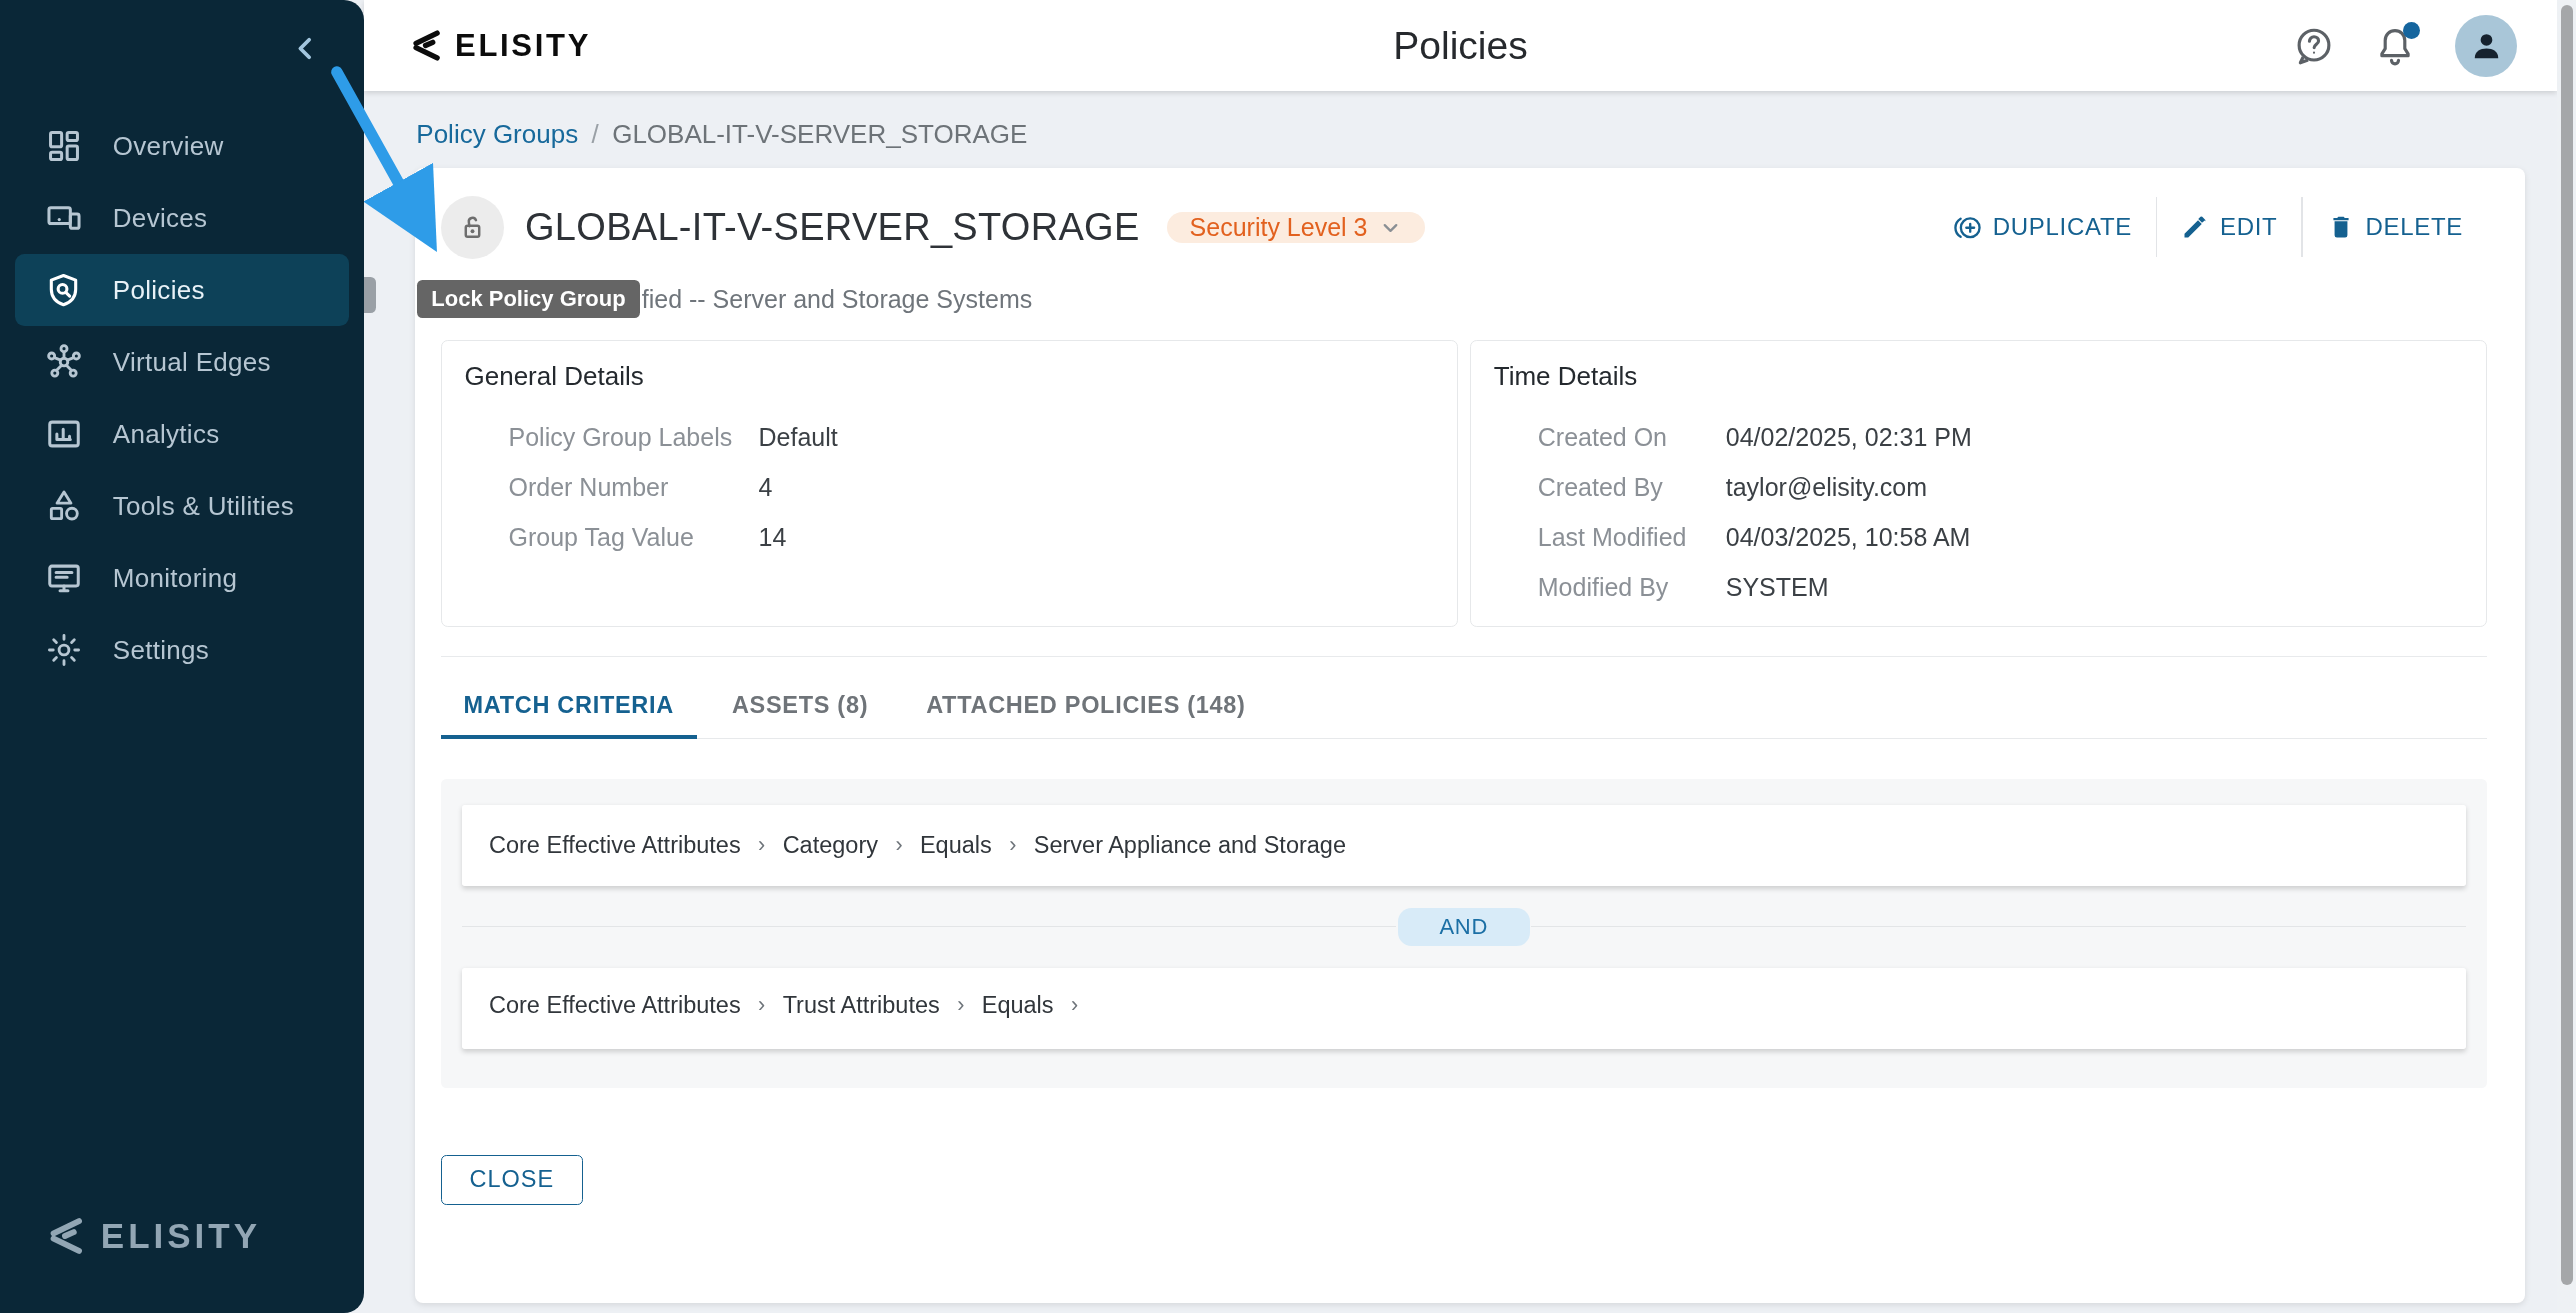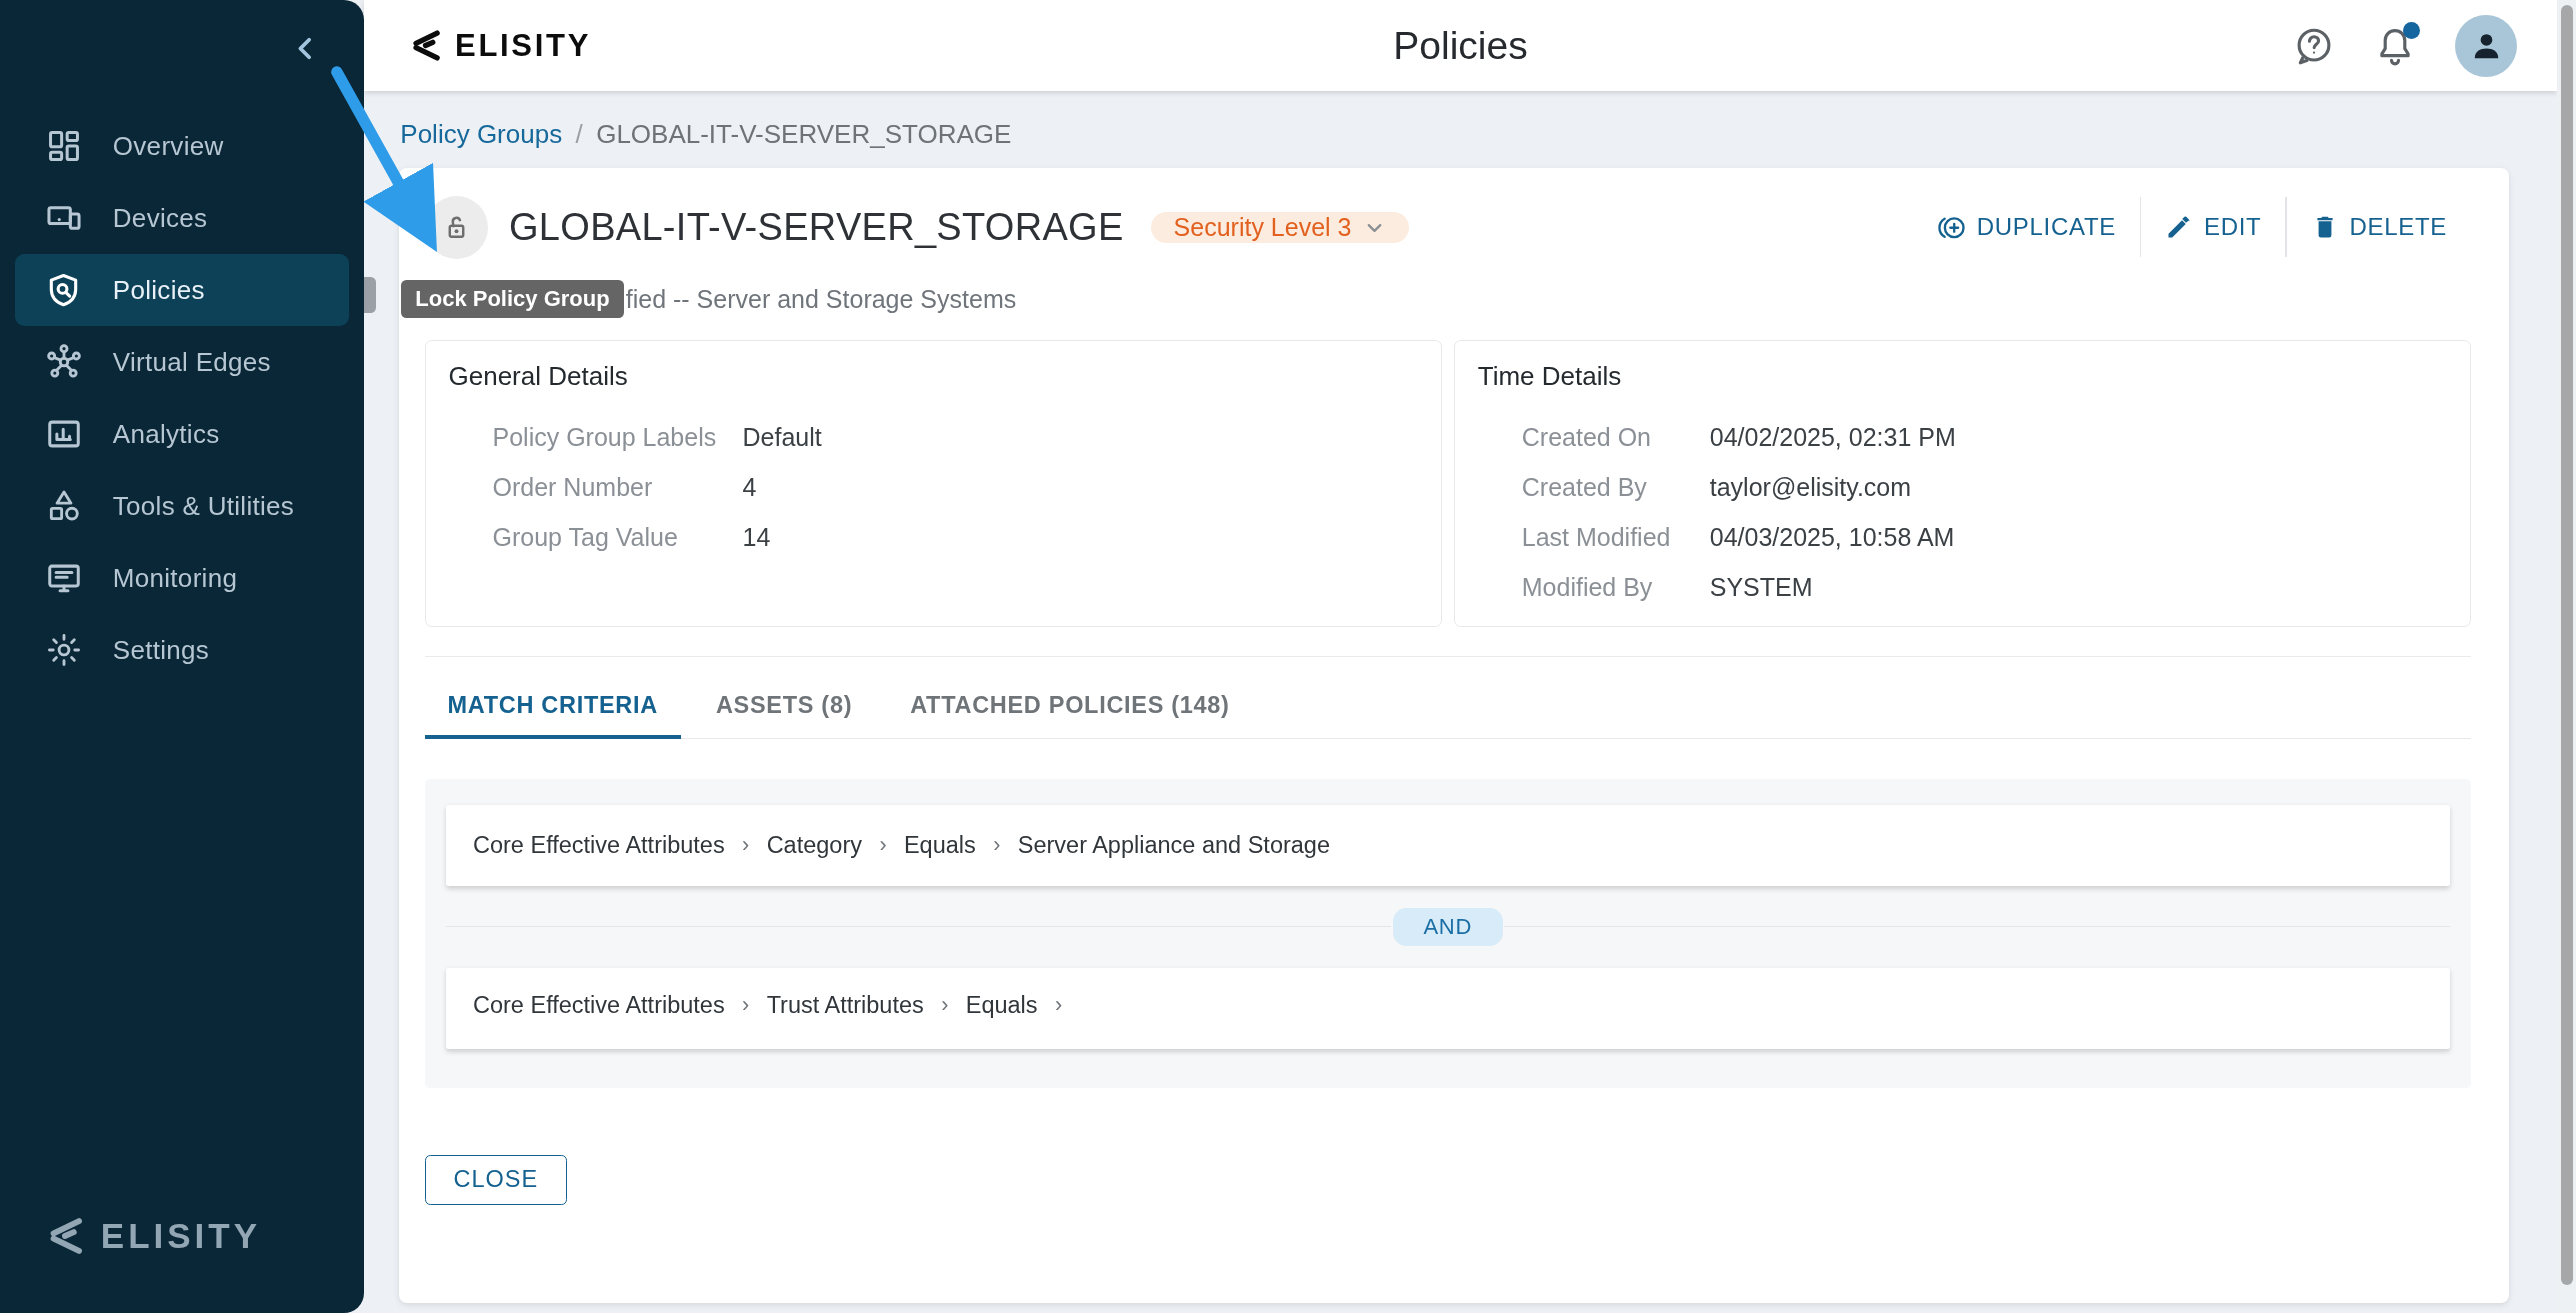--- a/index.html
+++ b/index.html
@@ -31,21 +31,21 @@
   .brand { position:absolute; left:44px; top:0; height:91px; display:flex; align-items:center; gap:12px; color:#0c0c0c; }
   .brand .brand-text { font-size:31px; font-weight:800; letter-spacing:2.7px; }
   .header-title { position:absolute; left:0; right:0; top:0; height:91px; display:flex;
     align-items:center; justify-content:center; font-size:39px; font-weight:500; color:#26292d; }
   .header-right { position:absolute; right:40px; top:0; height:91px; display:flex; align-items:center; gap:39px; }
   .hicon { width:42px; height:42px; color:#5c6166; display:flex; align-items:center; justify-content:center; cursor:pointer; position:relative; }
   .badge-dot { position:absolute; top:-2.7px; right:-4px; width:17.4px; height:17.4px; border-radius:50%; background:#15659e; }
   .avatar { width:62px; height:62px; border-radius:50%; background:#a9c6d8; display:flex; align-items:center; justify-content:center; cursor:pointer; }
 
   
-  .content { position:absolute; left:364px; top:91px; width:2193px; height:1223px; padding:19px 48px 0 35px; }
+  .content { position:absolute; left:380px; top:91px; width:2193px; height:1223px; padding:19px 48px 0 35px; }
   .breadcrumb { display:flex; align-items:center; gap:13.4px; font-size:26px; padding:9.4px 0 17.4px 1.3px; }
   .breadcrumb .crumb-link { color:#17699b; cursor:pointer; }
   .breadcrumb .crumb-sep { color:#9aa0a6; }
   .breadcrumb .crumb-current { color:#6d7378; }
 
   .main-card { position:relative; width:2110px; height:1135px; background:#ffffff; border-radius:8px;
     box-shadow:0 2px 6.7px rgba(0,0,0,0.10); padding:28px 38px 0 25.5px; }
 
   .title-row { display:flex; align-items:center; }
   .lock-avatar { width:63px; height:63px; border-radius:50%; background:#ececec; display:flex;
@@ -86,21 +86,21 @@
     padding:0 27px; display:flex; align-items:center; min-height:81px; }
   .rule-card.multiline { padding:24px 27px; align-items:flex-start; }
   .rule-line { display:flex; align-items:baseline; width:100%; }
   .seg { font-size:23.5px; color:#31363b; white-space:nowrap; }
   .seg-chev { color:#6f757b; margin:0 17.4px; font-size:21.5px; transform:translateY(-1.3px); flex:0 0 auto; }
   .rule-value { font-size:23.5px; color:#31363b; }
   .rule-value.wrap { flex:1; min-width:0; line-height:34px; }
 
   .and-sep { height:82px; display:flex; align-items:center; }
   .and-line { flex:1; height:1.3px; background:#e3e5e7; }
-  .and-chip { width:110px; height:38px; margin:0 1.3px; background:#d8ebf8; color:#1b6fa5; font-size:22px;
+  .and-chip { width:132px; height:38px; margin:0 1.3px; background:#d8ebf8; color:#1b6fa5; font-size:22px;
     font-weight:500; border-radius:13.4px; display:flex; align-items:center; justify-content:center; letter-spacing:0.7px; }
 
   .close-btn { margin-top:67px; display:inline-flex; align-items:center; justify-content:center;
     border:1.3px solid #156190; color:#156190; background:#fff; border-radius:5.4px; font-size:23.5px;
     font-weight:500; letter-spacing:1px; padding:10.7px 28px; cursor:pointer; }
 
   
   .arrow-overlay { position:absolute; left:322px; top:60px; z-index:9; pointer-events:none; }
   .scrollbar { position:absolute; right:0; top:0; width:19px; height:1313px; background:#eef1f4; z-index:6; }
   .scroll-thumb { position:absolute; right:3.4px; top:5.4px; width:12px; height:1280px; border-radius:6px; background:#a5a7a9; }

